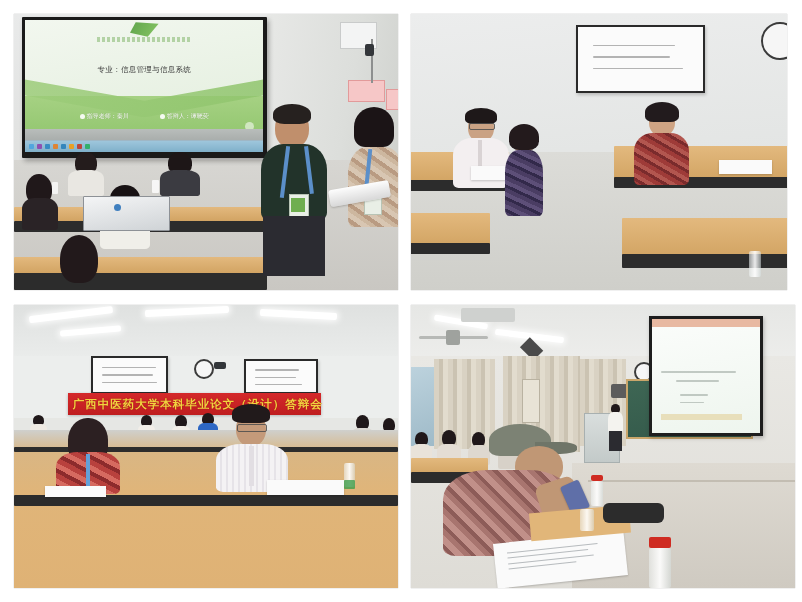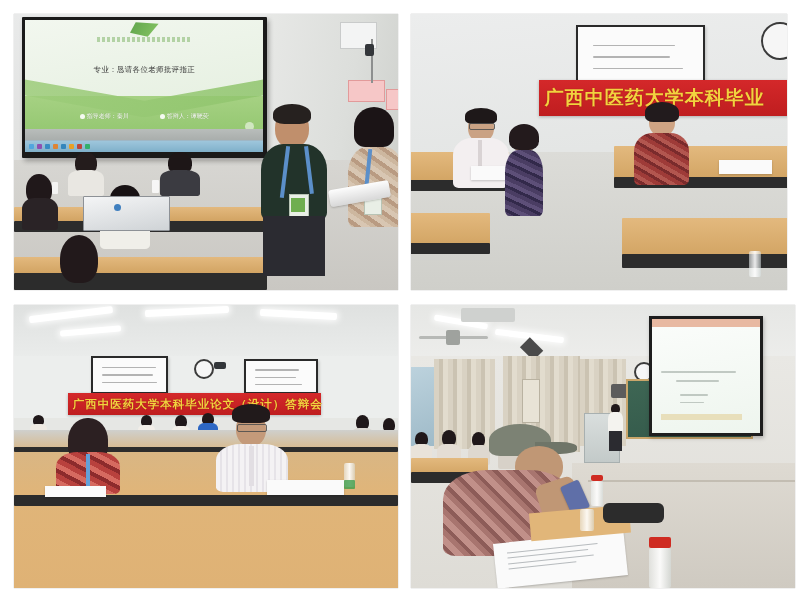--- a/index.html
+++ b/index.html
@@ -132,21 +132,21 @@
       <div style="position:absolute;left:93%;top:9%;width:2px;height:16%;background:#8d8f8f;"></div>
       <div style="position:absolute;left:91.4%;top:11%;width:9px;height:12px;border-radius:2px;background:#33363a;"></div>
 
       <div class="screen-frame">
         <div class="screen-inner">
           <div class="slide-top"></div>
           <div class="slide-bot"></div>
           <div class="slide-chev"></div>
           <div class="logo-mark"></div>
           <div class="logo-sub"></div>
-          <div class="slide-sub">专业：恳请各位老师批评指正</div>
+          <div class="slide-sub">专业：信息管理与信息系统</div>
           <div class="slide-meta">
             <div><span class="pi"></span><em style="font-style:normal">指导老师：秦川</em></div>
             <div><span class="pi"></span><em style="font-style:normal">答辩人：谭晓荧</em></div>
           </div>
           <div class="slide-page"></div>
           <div class="screen-chrome"></div>
           <div class="taskbar">
             <div class="tbi" style="background:#4aa3df"></div>
             <div class="tbi" style="background:#8e44ad"></div>
             <div class="tbi" style="background:#2e86c1"></div>
@@ -216,23 +216,20 @@
     <div class="scene">
       <div class="wall"></div>
 
       <div class="frame-board" style="left:44%;top:4%;width:33%;height:23%;">
         <div class="calli-line" style="top:28%;width:66%;"></div>
         <div class="calli-line" style="top:46%;width:62%;"></div>
         <div class="calli-line" style="top:64%;width:72%;"></div>
       </div>
       <div class="clock" style="left:93%;top:3%;width:34px;height:34px;"></div>
 
-      <div class="banner" style="left:34%;top:24%;width:68%;height:13%;">
-        <div class="banner-text" style="font-size:19px;padding-left:6px;">广西中医药大学本科毕业</div>
-      </div>
 
       <div style="position:absolute;left:0;top:50%;width:100%;height:50%;background:linear-gradient(180deg,#dcdcd8,#cfcfca);"></div>
       <div class="desk" style="left:-2%;top:50%;width:28%;height:11%;"></div>
       <div class="deskdark" style="left:-2%;top:60%;width:28%;height:4%;"></div>
       <div class="desk" style="left:-2%;top:72%;width:23%;height:12%;"></div>
       <div class="deskdark" style="left:-2%;top:83%;width:23%;height:4%;"></div>
       <div class="desk" style="left:54%;top:48%;width:48%;height:12%;"></div>
       <div class="deskdark" style="left:54%;top:59%;width:48%;height:4%;"></div>
       <div class="desk" style="left:56%;top:74%;width:46%;height:14%;"></div>
       <div class="deskdark" style="left:56%;top:87%;width:46%;height:5%;"></div>

